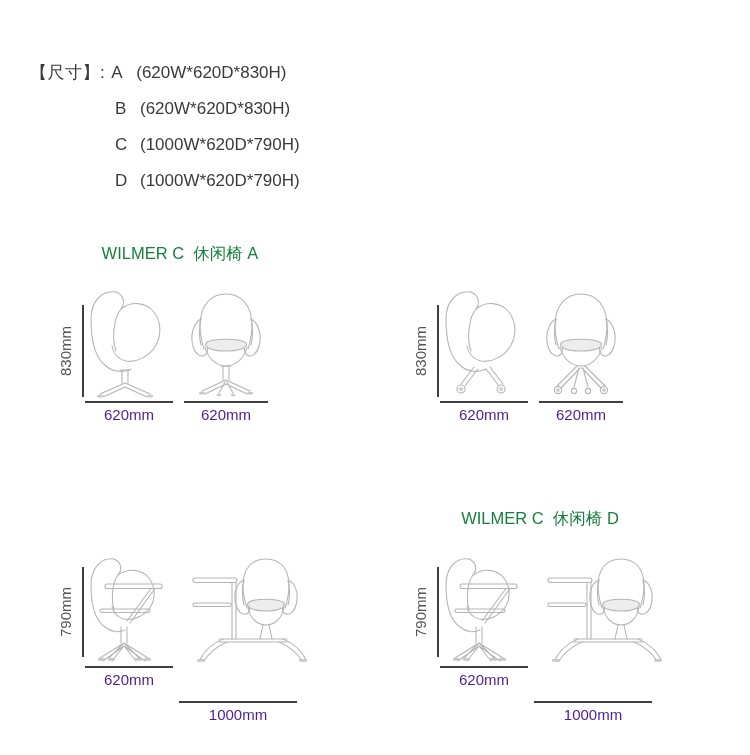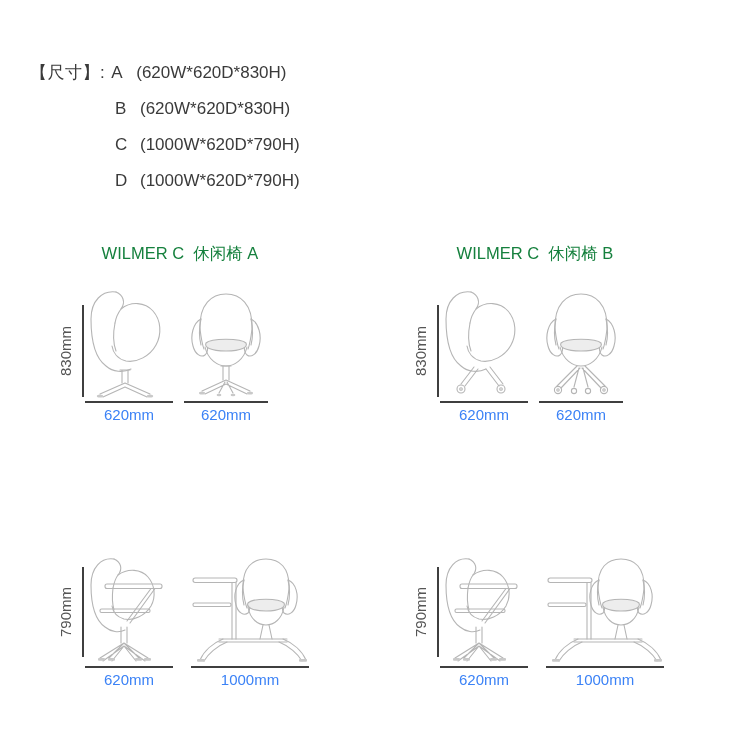--- a/index.html
+++ b/index.html
@@ -39,26 +39,26 @@
   .t1 .vdim-label { top:111px; }
   .t2 .vdim-label { top:107px; }
 
   .chair-svg { position:absolute; stroke:#b5b5b5; fill:none; stroke-width:1.1;
                stroke-linecap:round; stroke-linejoin:round; }
   .t1 .chair-side  { left:50px; top:47px; width:88px; height:112px; }
   .t1 .chair-front { left:150px; top:47px; width:82px; height:112px; }
   .t2 .chair-side  { left:50px; top:48px; width:88px; height:112px; }
   .t2 .chair-front { left:156px; top:48px; width:122px; height:112px; }
 
-  .hdim { position:absolute; text-align:center; font-size:15px; color:#3b82f6; top:161px; }
+  .hdim { position:absolute; text-align:center; font-size:15px; color:#4c1d95; top:161px; }
   .hdim .line { display:block; height:1.5px; background:#3f3f3f; margin-bottom:3px; }
   .t1 .hdim-left  { left:50px;  width:88px; }
   .t1 .hdim-right { left:149px; width:84px; }
   .t2 .hdim-left  { left:50px;  width:88px; }
-  .t2 .hdim-right { left:156px; width:118px; }
+  .t2 .hdim-right { left:144px; width:118px;margin-top:35px; }
 
   .defs-holder { position:absolute; width:0; height:0; overflow:hidden; }
 </style>
 </head>
 <body>
 
 <svg class="defs-holder" aria-hidden="true">
   <defs>
     <g id="shell-side">
       <path d="M31 5 C17 3 6 14 6 32 C6 53 10 71 21 79 C28 85 38 86 46 82"></path>
@@ -183,21 +183,20 @@
       <span class="line"></span>
       <span>620mm</span>
     </div>
     <div class="hdim hdim-right">
       <span class="line"></span>
       <span>620mm</span>
     </div>
   </section>
 
   <section class="panel panel-b t1">
-    <h3 class="panel-title">WILMER C  休闲椅 B</h3>
     <span class="vdim-line"></span>
     <span class="vdim-label">830mm</span>
     <svg class="chair-svg chair-side" viewBox="0 0 88 112">
         <use href="#chair-caster-side"></use>
       </svg>
     <svg class="chair-svg chair-front" viewBox="0 0 82 112">
         <use href="#chair-caster-front"></use>
       </svg>
     <div class="hdim hdim-left">
       <span class="line"></span>
@@ -222,20 +221,21 @@
       <span class="line"></span>
       <span>620mm</span>
     </div>
     <div class="hdim hdim-right">
       <span class="line"></span>
       <span>1000mm</span>
     </div>
   </section>
 
   <section class="panel panel-d t2">
+    <h3 class="panel-title">WILMER C  休闲椅 D</h3>
     <span class="vdim-line"></span>
     <span class="vdim-label">790mm</span>
     <svg class="chair-svg chair-side" viewBox="0 0 88 112">
         <use href="#chair-tablet-side"></use>
       </svg>
     <svg class="chair-svg chair-front" viewBox="0 0 122 112">
         <use href="#chair-tablet-front"></use>
       </svg>
     <div class="hdim hdim-left">
       <span class="line"></span>

